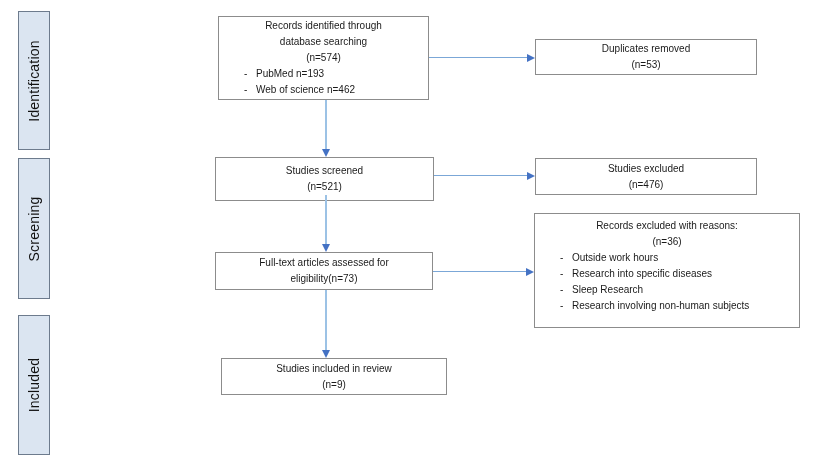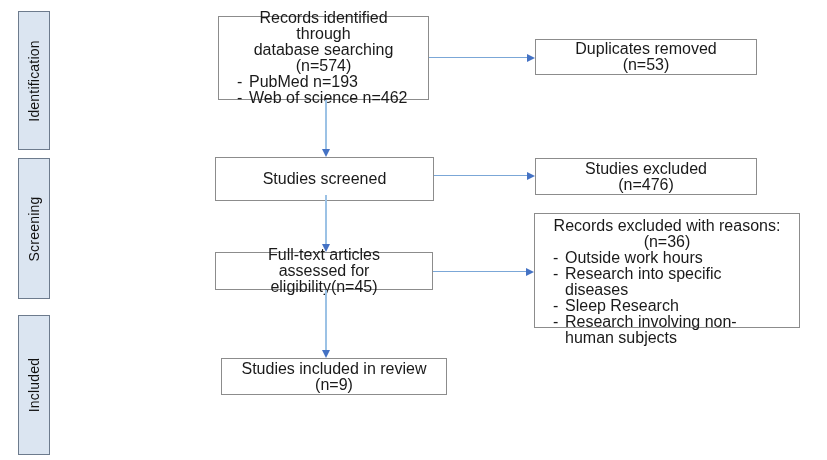--- a/index.html
+++ b/index.html
@@ -33,23 +33,23 @@
   }
   
   .fbox {
     position: absolute;
     background: #ffffff;
     border: 1px solid #8c8c8c;
     box-sizing: border-box;
     display: flex;
     flex-direction: column;
     justify-content: center;
-    font-size: 16px;
+    font-size: 10px;
     line-height: 16px;
-    padding: 2px 16px;
+    padding: 2px 23px;
   }
   .cline { text-align: center; }
   .bullet {
     display: flex;
     text-align: left;
     padding-left: 2px;
   }
   .bullet .dash {
     flex: 0 0 auto;
     width: 12px;
@@ -111,30 +111,31 @@
     </div>
   </div>
 
   <div class="fbox" style="left:535px;top:39px;width:222px;height:36px;">
     <div class="cline">Duplicates removed</div>
     <div class="cline">(n=53)</div>
   </div>
 
   <div class="fbox" style="left:215px;top:157px;width:219px;height:44px;">
     <div class="cline">Studies screened</div>
+    <div class="cline">(n=521)</div>
   </div>
 
   <div class="fbox" style="left:535px;top:158px;width:222px;height:37px;">
     <div class="cline">Studies excluded</div>
     <div class="cline">(n=476)</div>
   </div>
 
   <div class="fbox" style="left:215px;top:252px;width:218px;height:38px;">
     <div class="cline">Full-text articles assessed for</div>
-    <div class="cline">eligibility(n=45)</div>
+    <div class="cline">eligibility(n=73)</div>
   </div>
 
   <div class="fbox" style="left:534px;top:213px;width:266px;height:115px;justify-content:flex-start;padding-top:4px;">
     <div class="cline">Records excluded with reasons:</div>
     <div class="cline">(n=36)</div>
     <div class="bullet">
       <span class="dash">-</span>
       <span class="btxt">Outside work hours</span>
     </div>
     <div class="bullet">

